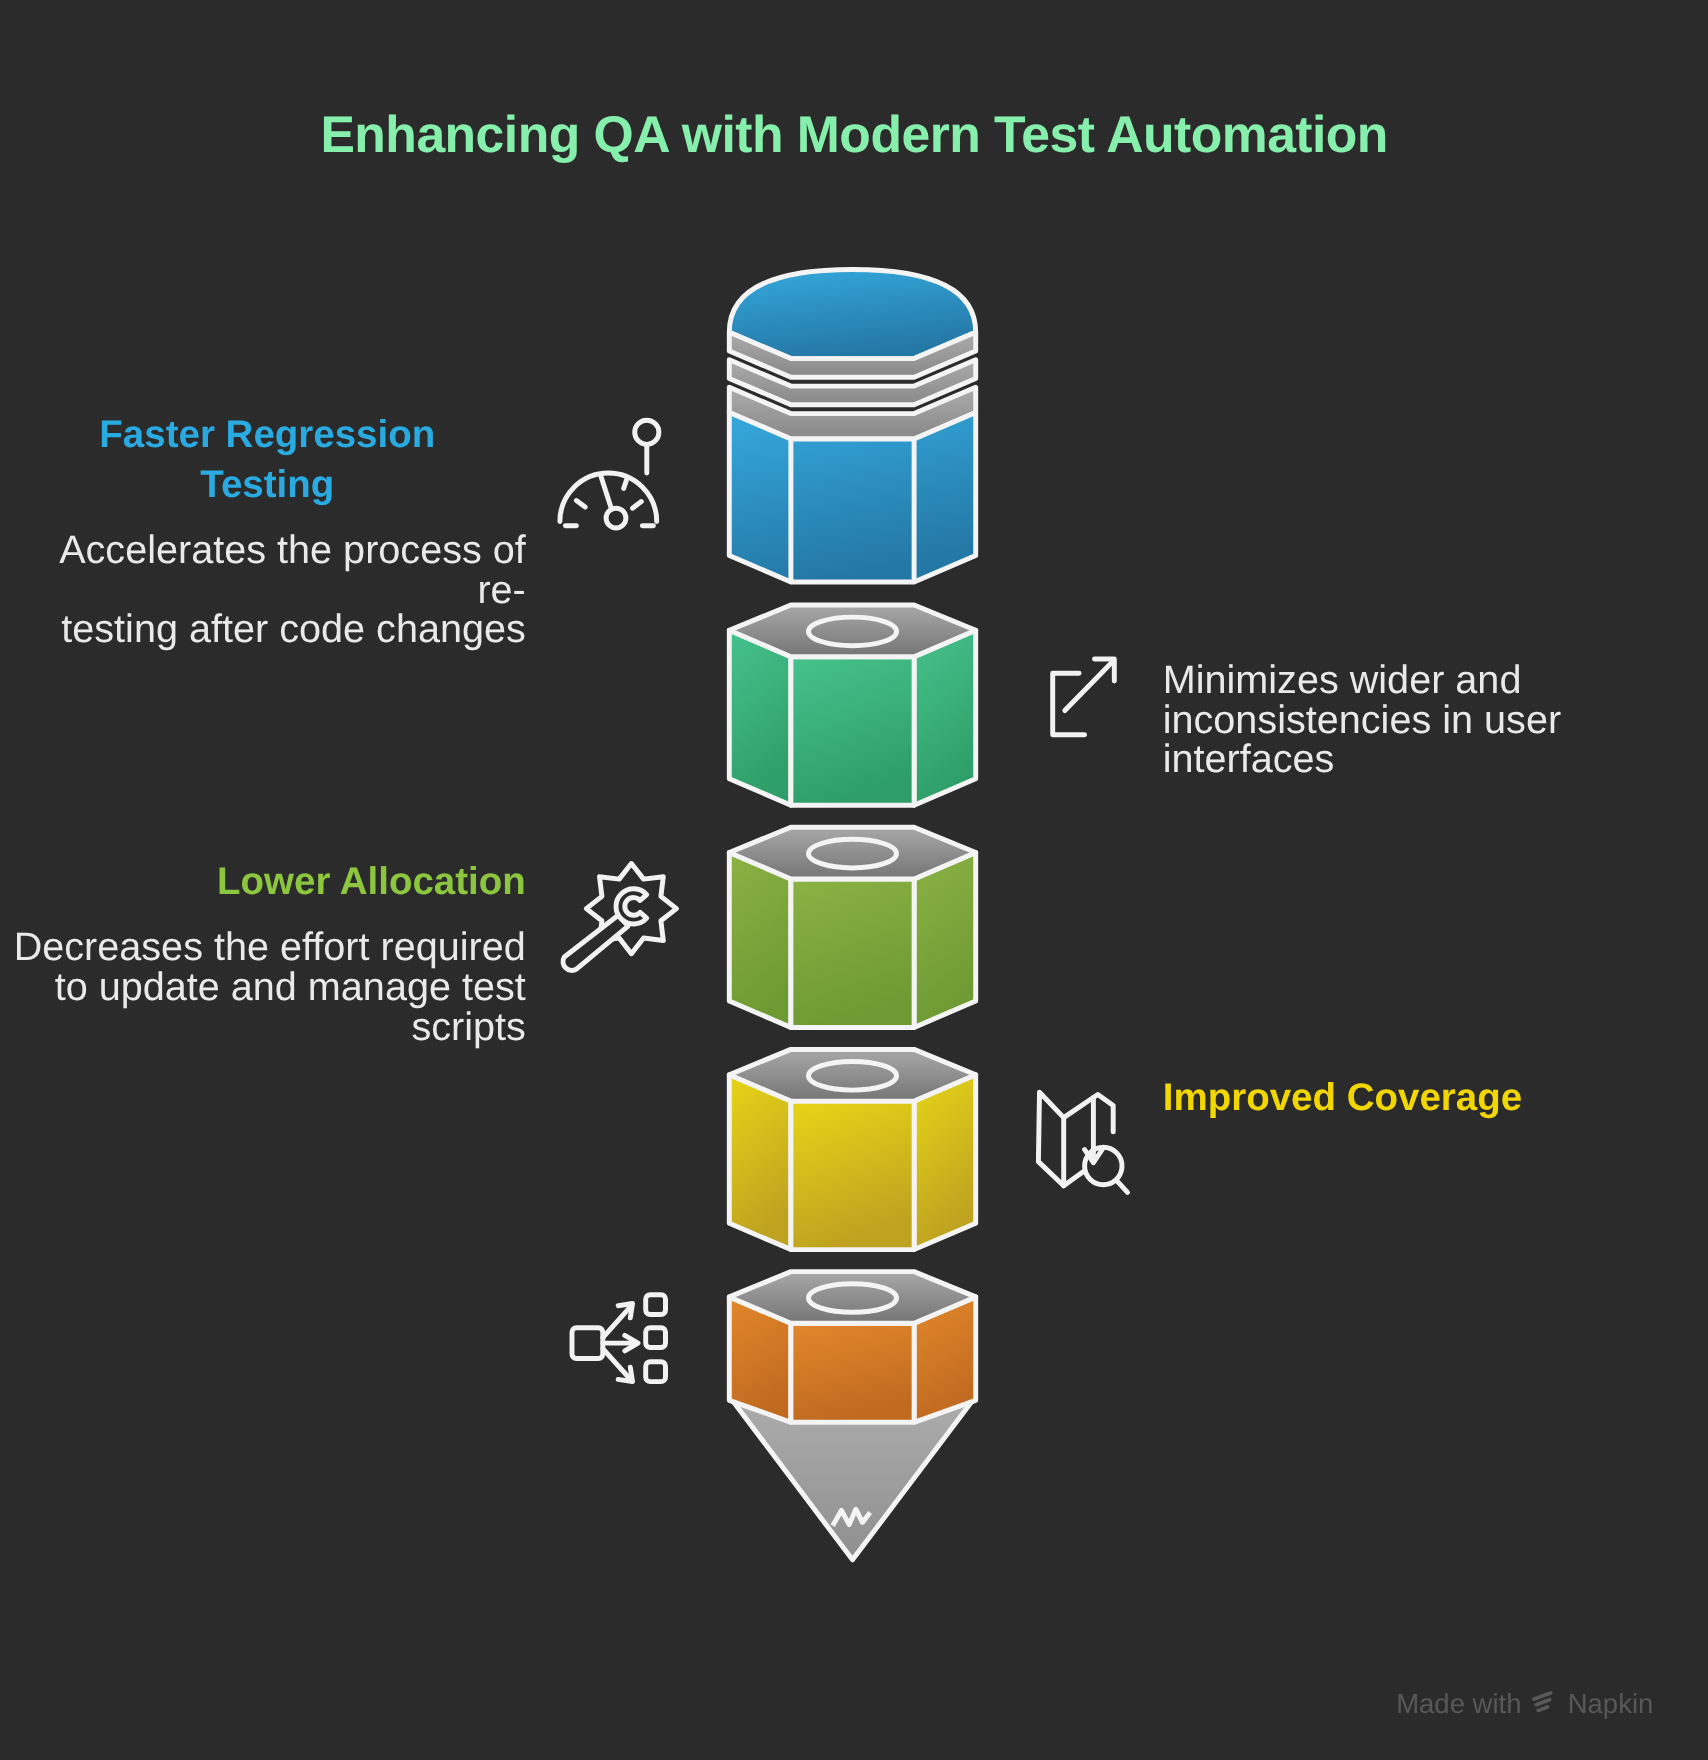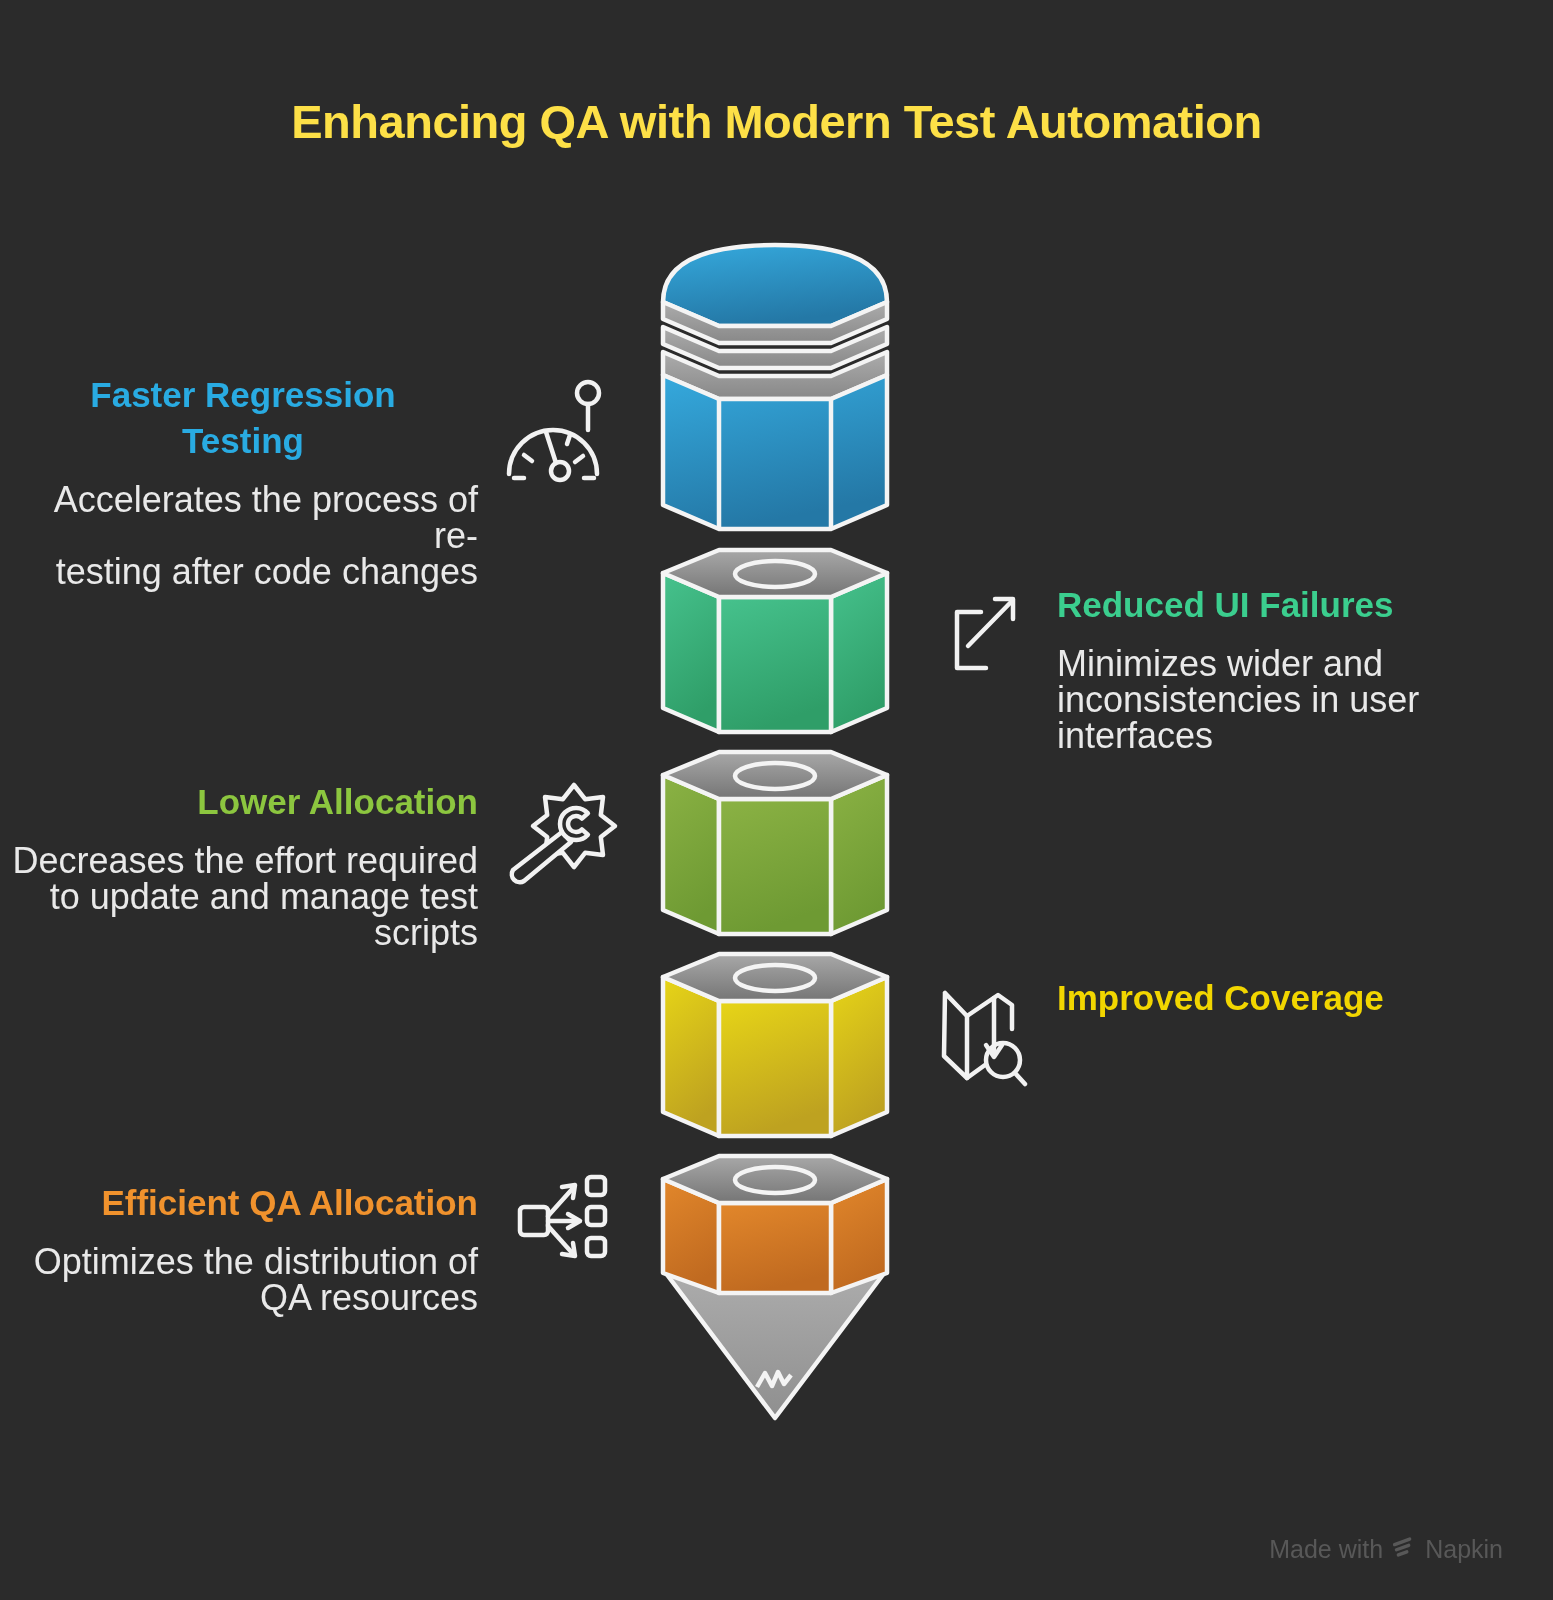--- a/index.html
+++ b/index.html
@@ -3,21 +3,21 @@
 <meta charset="utf-8">
 <style>
   html,body{margin:0;padding:0;background:#1f1f1f;}
   .stage{
     position:relative;width:1553px;height:1600px;overflow:hidden;
     background:#2b2b2b;
     font-family:"Liberation Sans","DejaVu Sans",sans-serif;
   }
   .title{
     position:absolute;left:0;top:94px;width:100%;
-    text-align:center;color:#fde047;font-size:47px;font-weight:700;
+    text-align:center;color:#86efac;font-size:47px;font-weight:700;
     letter-spacing:-0.5px;
   }
   .section{position:absolute;}
   .section.left{text-align:right;width:470px;}
   .section.right{text-align:left;width:450px;}
   .heading{
     font-size:35px;font-weight:700;line-height:46px;white-space:pre-line;
   }
   .desc{
     margin-top:18px;font-size:36px;font-weight:400;line-height:36px;
@@ -141,21 +141,20 @@
         <path d="M16,104 L26,104"></path>
         <path d="M26,81 L34,87"></path>
         <path d="M72,61 L69,70"></path>
         <path d="M85,82 L77,88"></path>
         <path d="M86,104 L96,104"></path>
       </g>
     </svg>
   </div>
 
   <div class="section right" style="left:1057px;top:582px;">
-    <div class="heading" style="color: rgb(59, 206, 142);">Reduced UI Failures</div>
     <div class="desc">Minimizes wider and
 inconsistencies in user
 interfaces</div>
   </div>
   <div class="icon" style="left:915px;top:582px;">
     <svg width="105" height="92" viewBox="0 0 105 92">
       <g class="ic">
         <path d="M66,30 L42,30 L42,86 L71,86"></path>
         <path d="M53,64 L97,19"></path>
         <path d="M80,17 L98,17 L98,37"></path>
@@ -187,25 +186,20 @@
         <path d="M39,35 L70,14 L84,24 L84,48"></path>
         <path d="M39,97 L57,84"></path>
         <path d="M66,17 L66,74"></path>
         <path d="M58,64 L66,76 L74,64"></path>
         <circle cx="75" cy="79" r="17"></circle>
         <path d="M87,92 L97,103"></path>
       </g>
     </svg>
   </div>
 
-  <div class="section left" style="right:1075px;top:1180px;">
-    <div class="heading" style="color: rgb(240, 146, 45);">Efficient QA Allocation</div>
-    <div class="desc">Optimizes the distribution of
-QA resources</div>
-  </div>
   <div class="icon" style="left:503px;top:1152px;">
     <svg width="108" height="118" viewBox="0 0 108 118">
       <g class="ic">
         <rect x="17" y="55" width="28" height="28" rx="4"></rect>
         <rect x="84" y="25" width="18" height="18" rx="4"></rect>
         <rect x="84" y="55" width="18" height="18" rx="4"></rect>
         <rect x="84" y="86" width="18" height="18" rx="4"></rect>
         <path d="M45,64 L71,35"></path>
         <path d="M59,35 L72,33 L70,46"></path>
         <path d="M45,69 L75,69"></path>

